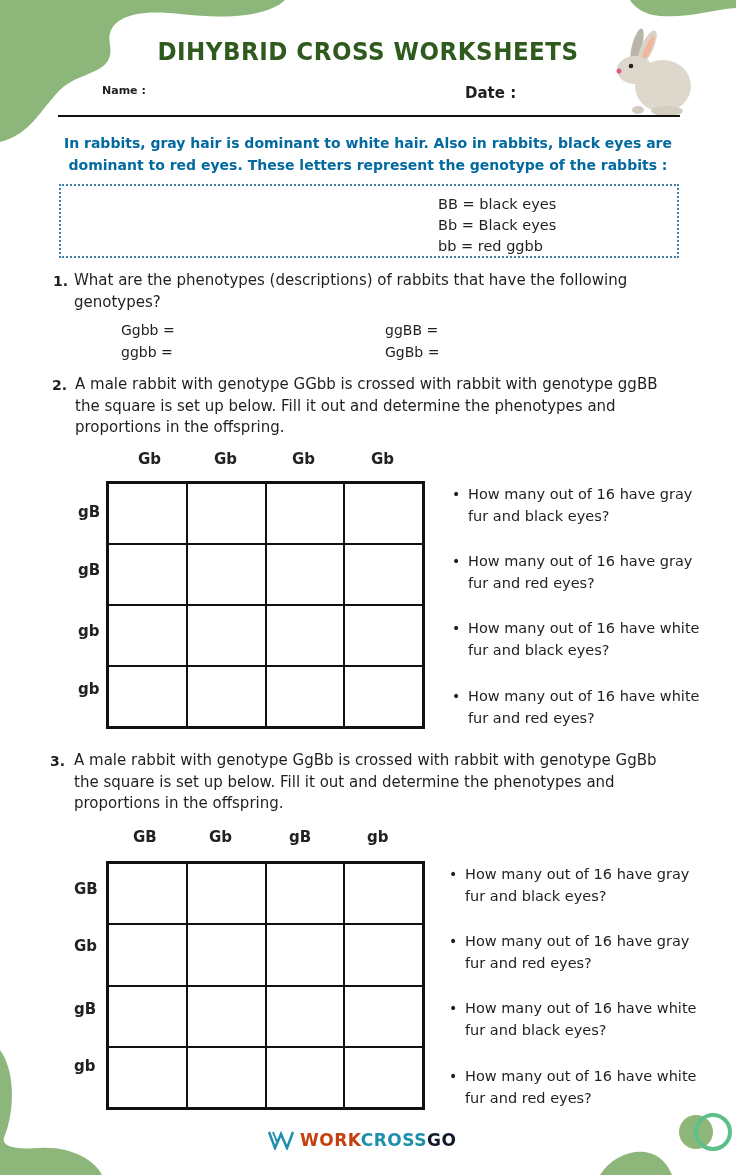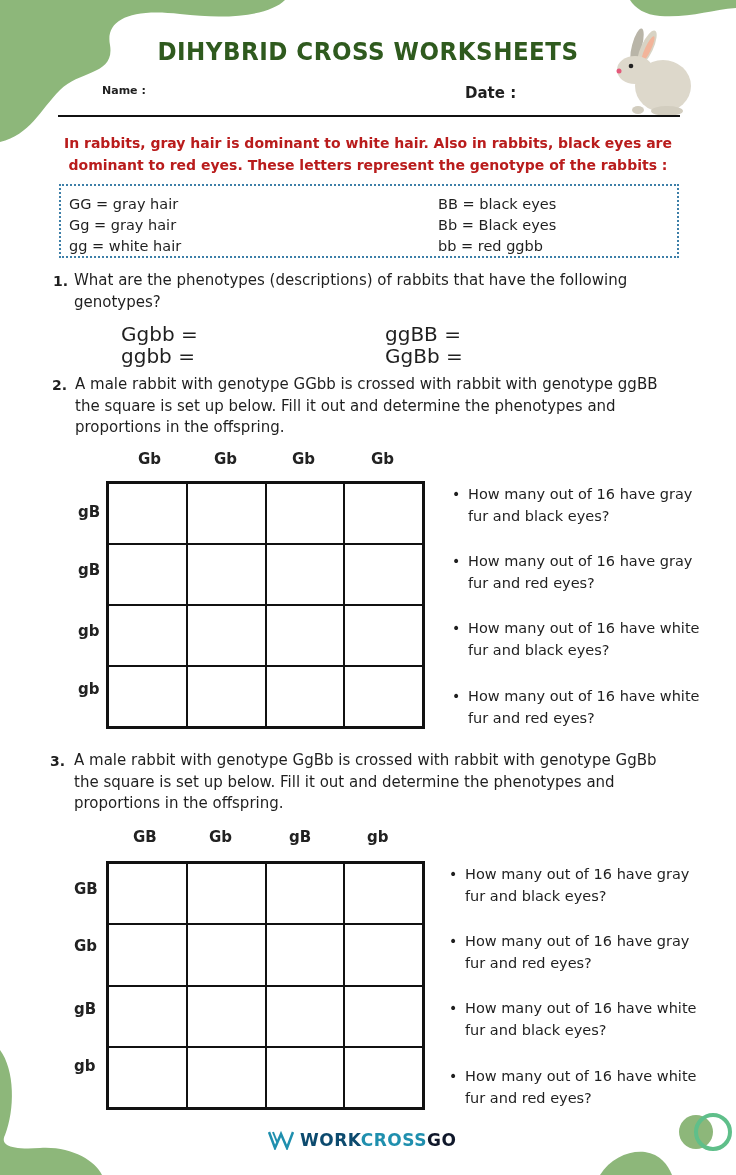--- a/index.html
+++ b/index.html
@@ -12,49 +12,49 @@
     .title {
       position: absolute; left: 0; width: 736px; top: 38px; text-align: center;
       font-family: "DejaVu Sans", sans-serif; font-weight: bold; font-size: 23px;
       color: #2f5a1e; letter-spacing: 0.5px; transform: scaleY(1.1);
     }
     .name-label { position: absolute; left: 102px; top: 84px; font-weight: bold; font-size: 11px; }
     .date-label { position: absolute; left: 465px; top: 84px; font-weight: bold; font-size: 15px; }
     .header-rule { position: absolute; left: 58px; top: 115px; width: 622px; height: 2px; background: #111; }
     .intro {
       position: absolute; left: 40px; width: 656px; top: 132px; text-align: center;
-      font-weight: bold; font-size: 14px; line-height: 22px; color: #b91c1c;
+      font-weight: bold; font-size: 14px; line-height: 22px; color: #0369a1;
     }
     .key-box {
       position: absolute; left: 59px; top: 184px; width: 620px; height: 74px;
       border: 2px dotted #3d7fa8; box-sizing: border-box;
     }
     .key-col { position: absolute; top: 8px; font-size: 14.5px; line-height: 21px; }
     .key-col.left { left: 8px; }
     .key-col.right { left: 377px; }
     .q-num { position: absolute; font-weight: bold; font-size: 14px; }
     .q-text { position: absolute; width: 600px; font-size: 15px; line-height: 21.5px; }
-    .geno { position: absolute; font-size: 20px; }
+    .geno { position: absolute; font-size: 14px; }
     .col-head, .row-head { position: absolute; font-weight: bold; font-size: 15px; color: #222; }
     .grid {
       position: absolute; display: grid;
       grid-template-columns: repeat(4, 1fr); grid-template-rows: repeat(4, 1fr);
       border: 2px solid #111; box-sizing: border-box;
     }
     .cell { border: 1px solid #111; }
     .bullets { position: absolute; width: 260px; }
     .bullet {
       position: absolute; left: 0; padding-left: 16px; font-size: 14.5px; line-height: 22px; width: 240px;
     }
     .bullet::before {
       content: "\2022"; position: absolute; left: 0; top: 0; font-size: 14px;
     }
     .logo { position: absolute; left: 268px; top: 1130px; display: flex; align-items: center; gap: 6px; }
     .logo-text { font-weight: bold; font-size: 17px; letter-spacing: 0.5px; }
-    .logo-work { color: #0c4a6e; }
+    .logo-work { color: #c2410c; }
     .logo-sheets { color: #1f8fae; }
     .logo-go { color: #0f172a; }
   </style>
 </head>
 <body>
 
 <svg class="blob" style="left:0;top:0" width="290" height="145" viewBox="0 0 290 145">
   <path d="M0,0 L285,0 C270,15 230,20 180,14 C130,8 105,20 110,45 C115,75 80,70 60,90 C40,110 30,135 0,142 Z" fill="#8db77a"></path>
 </svg>
 <svg class="blob" style="left:630px;top:0" width="106" height="20" viewBox="0 0 106 20">
@@ -84,25 +84,20 @@
 </svg>
 
 <div class="title">DIHYBRID CROSS WORKSHEETS</div>
 <div class="name-label">Name :</div>
 <div class="date-label">Date :</div>
 <div class="header-rule"></div>
 
 <div class="intro">In rabbits, gray hair is dominant to white hair. Also in rabbits, black eyes are dominant to red eyes. These letters represent the genotype of the rabbits :</div>
 
 <div class="key-box">
-  <div class="key-col left">
-    <div>GG = gray hair</div>
-    <div>Gg = gray hair</div>
-    <div>gg = white hair</div>
-  </div>
   <div class="key-col right">
     <div>BB = black eyes</div>
     <div>Bb = Black eyes</div>
     <div>bb = red ggbb</div>
   </div>
 </div>
 
 <div>
   <span class="q-num" style="left:53px;top:273px">1.</span>
   <div class="q-text" style="left:74px;top:270px;width:580px">What are the phenotypes (descriptions) of rabbits that have the following genotypes?</div>

